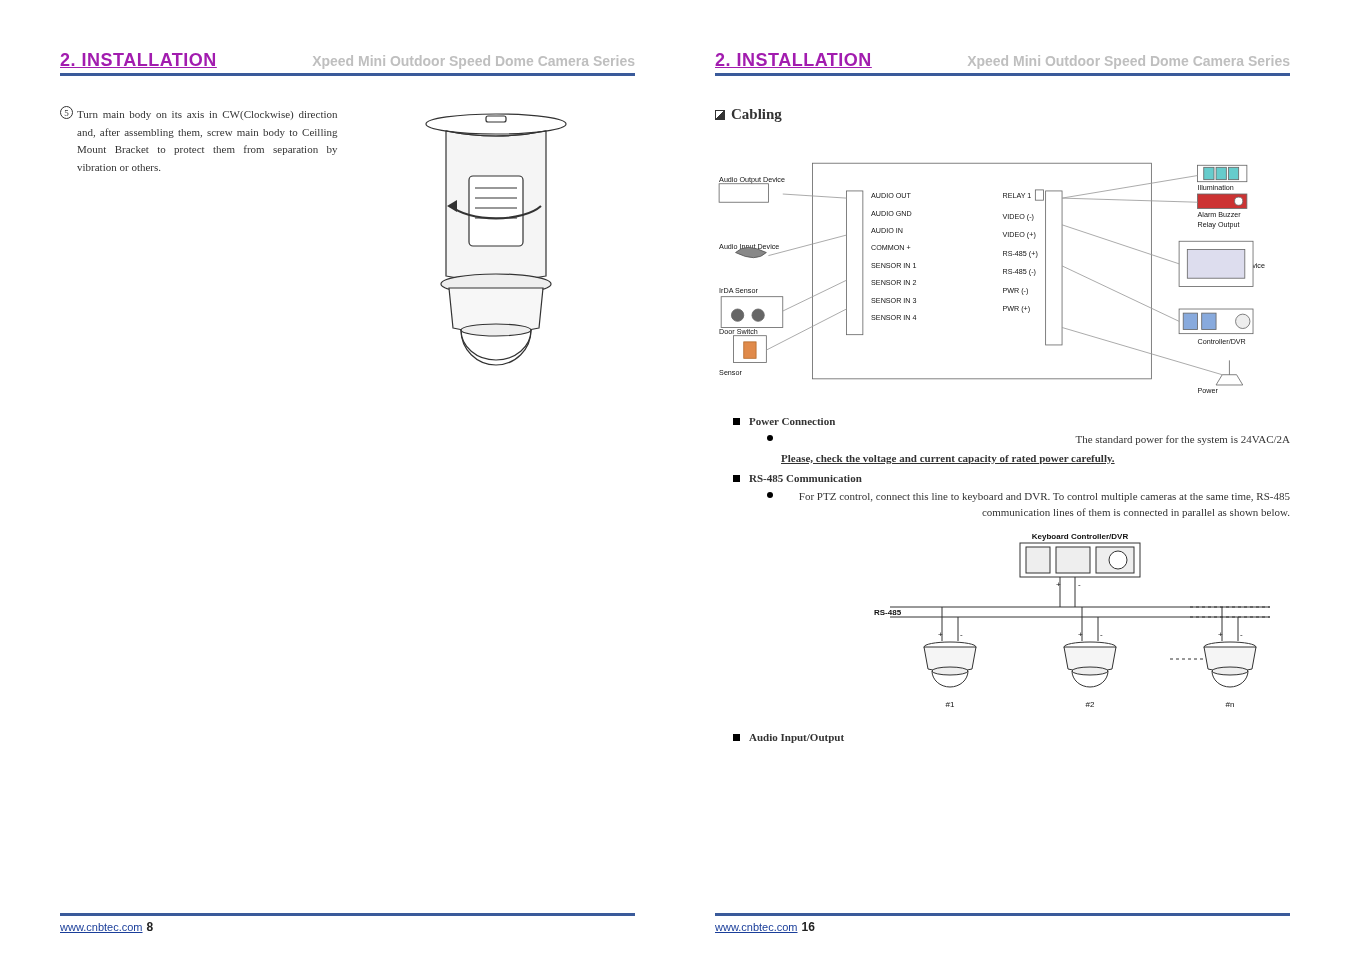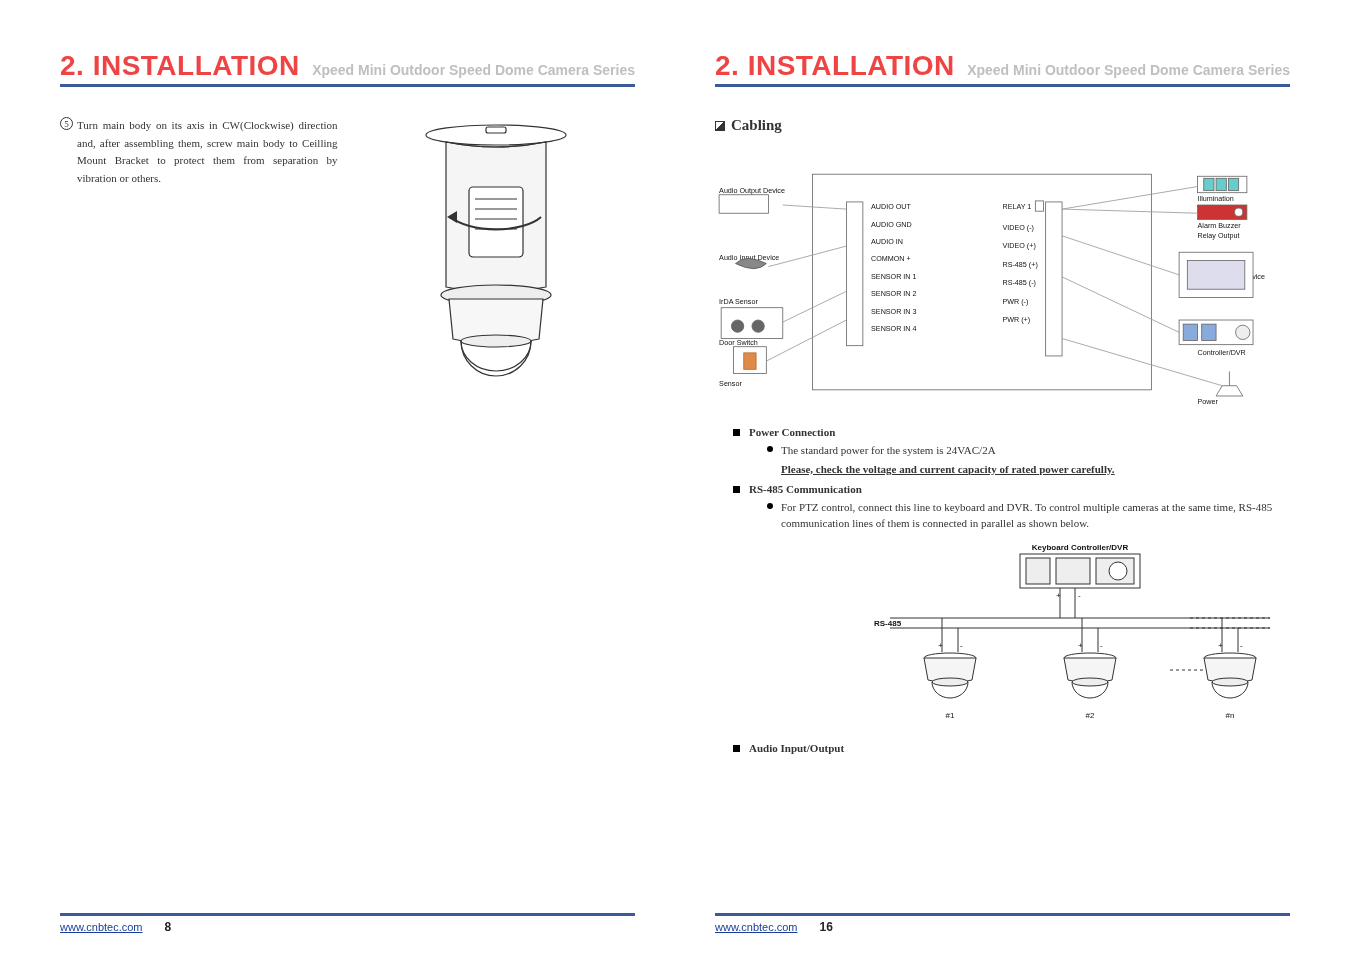--- a/index.html
+++ b/index.html
@@ -24,23 +24,24 @@
   .header-row {
     display: flex;
     align-items: baseline;
     justify-content: space-between;
     border-bottom: 3px solid #3a5a9a;
     padding-bottom: 2px;
   }
   .chapter-title {
     font-family: Arial, sans-serif;
     font-weight: bold;
-    font-size: 28px;
-    color: #ef4444;
+    font-size: 18px;
+    color: #a21caf;
     letter-spacing: 0.5px;
+    text-decoration: underline;
   }
   .product-series {
     font-family: Arial, sans-serif;
     font-weight: bold;
     font-size: 14px;
     color: #bfbfbf;
   }
   .content { flex: 1; padding-top: 30px; }
   .two-col { display: flex; gap: 20px; }
   .left-col { flex: 1; font-size: 11px; line-height: 1.6; text-align: justify; }
@@ -56,33 +57,33 @@
   }
   .cabling-box {
     width:100%;
     padding:8px 0 4px 0;
     margin-bottom:6px;
   }
   .cabling-caption { text-align:center; font-family:Arial,sans-serif; font-weight:bold; font-size:12px; margin-top:4px; color:#111;}
   .bullet-sq { list-style:none; padding:0; margin:10px 0 0 18px; }
   .bullet-sq > li { position:relative; padding-left:16px; font-weight:bold; font-size:11px; margin:8px 0 4px 0; }
   .bullet-sq > li::before { content:""; position:absolute; left:0; top:3px; width:7px; height:7px; background:#000; }
-  .bullet-dot { list-style:none; padding:0; margin:4px 0 0 34px; }
+  .bullet-dot { list-style:none; padding:0; margin:4px 0 0 34px;text-align:right; }
   .bullet-dot > li { position:relative; padding-left:14px; font-weight:normal; font-size:11px; line-height:1.5; margin:4px 0; }
   .bullet-dot > li::before { content:""; position:absolute; left:0; top:4px; width:6px; height:6px; background:#000; border-radius:50%; }
   .bold { font-weight:bold;text-decoration:underline; }
   .rs485-wrap { text-align:right; margin:8px 0 6px 0; }
   .rs485-wrap svg { width: 420px; }
 
   .footer {
     border-top: 3px solid #3a5a9a;
     padding-top: 4px;
     display:flex;
     align-items:center;
-    gap:22px;
+    gap:4px;
     font-family: Arial, sans-serif;
   }
   .footer a { color:#1a3e9a; text-decoration:underline; font-size:11px; }
   .footer .pn { font-weight:bold; font-size:12px; color:#222; }
 
   
   .cam-svg { display:block; }
 </style>
 </head>
 <body>

